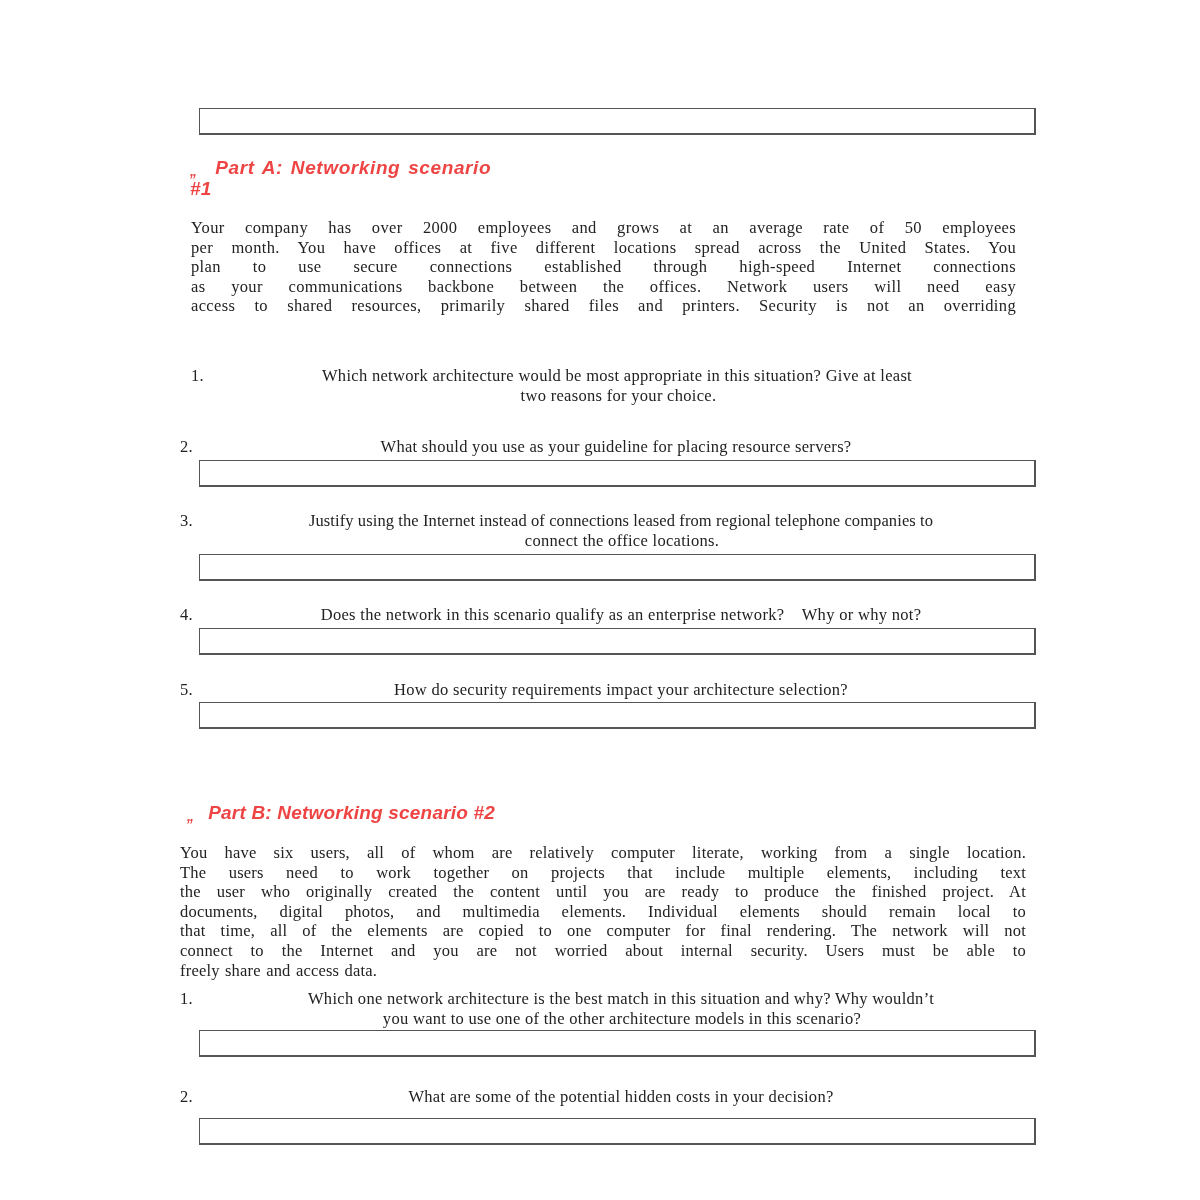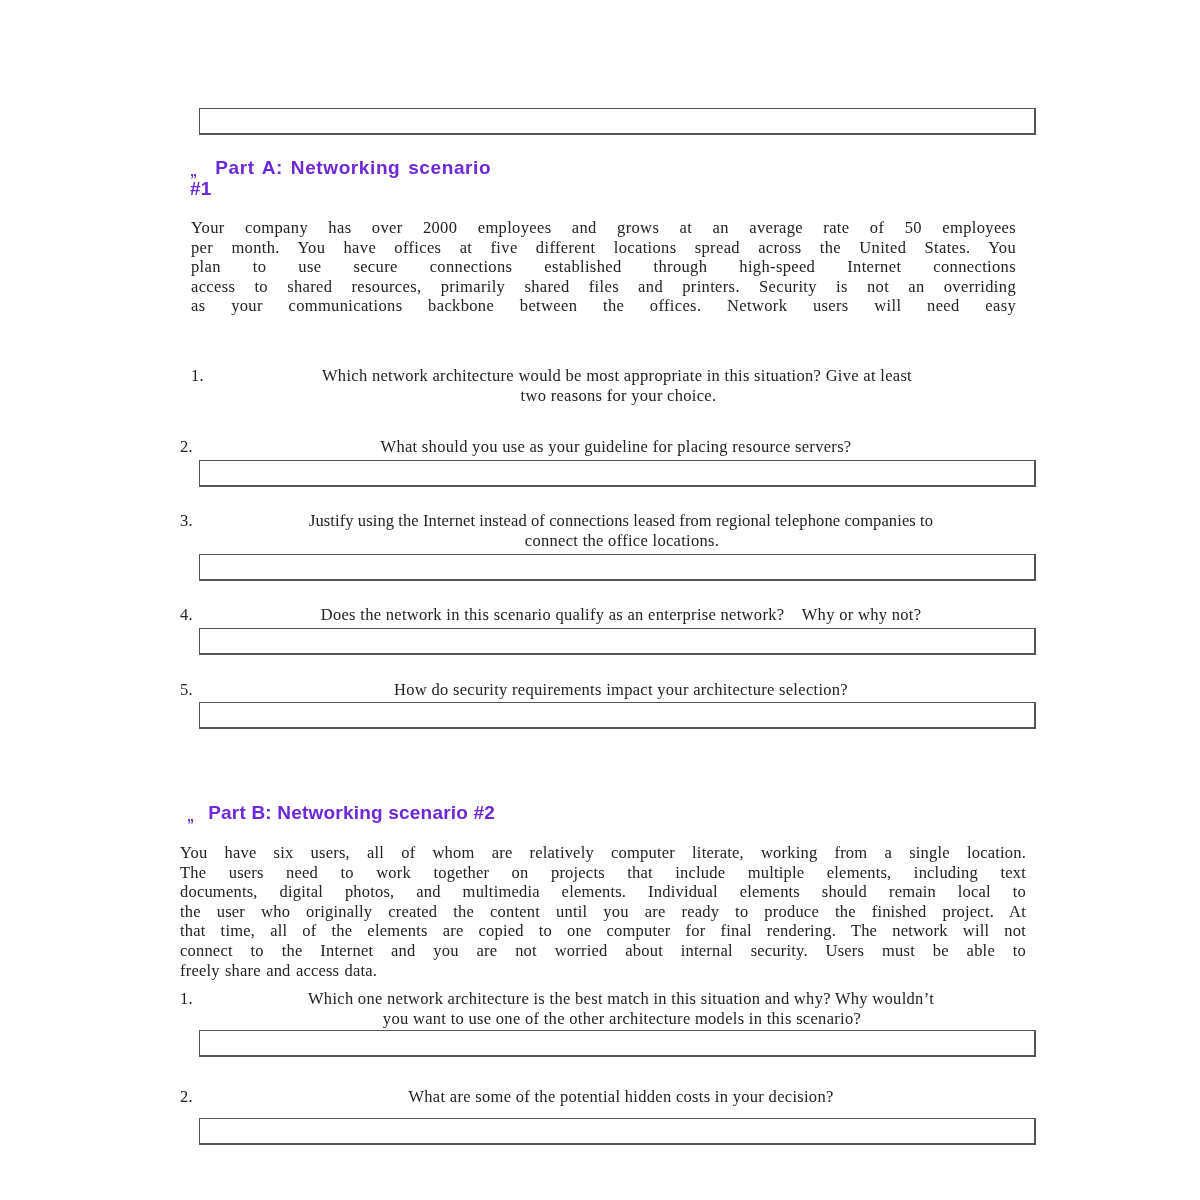--- a/index.html
+++ b/index.html
@@ -5,21 +5,21 @@
   html, body { margin: 0; padding: 0; background: #ffffff; }
   body { width: 1200px; height: 1200px; position: relative; overflow: hidden; color: #1a1a1a; }
   .page { position: absolute; left: 0; top: 0; width: 1200px; height: 1200px; }
   .answer-box {
     position: absolute; left: 199px; width: 834px; height: 24px;
     border: 1.5px solid #555; border-right-width: 2px; border-bottom-width: 2px;
     background: #fff; box-sizing: content-box;
   }
   .heading {
     position: absolute; font-family: "Liberation Sans", sans-serif; font-weight: bold;
-    font-size: 19px; color: #6d28d9; letter-spacing: 0.2px; line-height: 20px;
+    font-size: 19px; color: #ef4444; letter-spacing: 0.2px; line-height: 20px; font-style: italic;
   }
   .heading .bullet { font-size: 14px; font-weight: bold; margin-right: 18px; position: relative; top: 2px; }
   .para {
     position: absolute; font-family: "Liberation Serif", serif; font-size: 16.5px;
     line-height: 19.6px; text-align: justify; text-align-last: left; color: #222;
     letter-spacing: 0.35px; word-spacing: 1px;
   }
   .q {
     position: absolute; font-family: "Liberation Serif", serif; font-size: 16.5px;
     line-height: 19.6px; color: #222; letter-spacing: 0.3px;
@@ -36,22 +36,22 @@
 
   <div class="heading" style="left:190px; top:158px;">
     <span class="bullet">„</span><span style="letter-spacing:0.6px;word-spacing:2px;">Part A: Networking scenario</span><br>
     <span>#1</span>
   </div>
 
   <div class="para" style="left:191px; top:218px; width:825px;">
     <div style="text-align:justify;text-align-last:justify;">Your company has over 2000 employees and grows at an average rate of 50 employees</div>
     <div style="text-align:justify;text-align-last:justify;">per month. You have offices at five different locations spread across the United States. You</div>
     <div style="text-align:justify;text-align-last:justify;">plan to use secure connections established through high-speed Internet connections</div>
+    <div style="text-align:justify;text-align-last:justify;">as your communications backbone between the offices. Network users will need easy</div>
     <div style="text-align:justify;text-align-last:justify;">access to shared resources, primarily shared files and printers. Security is not an overriding</div>
-    <div style="text-align:justify;text-align-last:justify;">as your communications backbone between the offices. Network users will need easy</div>
   </div>
 
   <div class="q" style="left:191px; top:366px; width:820px;">
     <span class="num">1.</span>
     <span class="txt" style="padding-left:32px;">Which network architecture would be most appropriate in this situation? Give at least</span>
     <span class="txt" style="padding-left:35px;">two reasons for your choice.</span>
   </div>
 
   <div class="q" style="left:180px; top:437px; width:840px;">
     <span class="num">2.</span>
@@ -78,22 +78,22 @@
   </div>
   <div class="answer-box" style="top:702px;"></div>
 
   <div class="heading" style="left:187px; top:803px;">
     <span class="bullet" style="margin-right:14px;">„</span><span>Part B: Networking scenario #2</span>
   </div>
 
   <div class="para" style="left:180px; top:843px; width:846px; letter-spacing:0.2px;">
     <div style="text-align:justify;text-align-last:justify;">You have six users, all of whom are relatively computer literate, working from a single location.</div>
     <div style="text-align:justify;text-align-last:justify;">The users need to work together on projects that include multiple elements, including text</div>
+    <div style="text-align:justify;text-align-last:justify;">the user who originally created the content until you are ready to produce the finished project. At</div>
     <div style="text-align:justify;text-align-last:justify;">documents, digital photos, and multimedia elements. Individual elements should remain local to</div>
-    <div style="text-align:justify;text-align-last:justify;">the user who originally created the content until you are ready to produce the finished project. At</div>
     <div style="text-align:justify;text-align-last:justify;">that time, all of the elements are copied to one computer for final rendering. The network will not</div>
     <div style="text-align:justify;text-align-last:justify;">connect to the Internet and you are not worried about internal security. Users must be able to</div>
     <div>freely share and access data.</div>
   </div>
 
   <div class="q" style="left:180px; top:989px; width:850px;">
     <span class="num">1.</span>
     <span class="txt" style="padding-left:32px;">Which one network architecture is the best match in this situation and why? Why wouldn’t</span>
     <span class="txt" style="padding-left:34px;">you want to use one of the other architecture models in this scenario?</span>
   </div>

